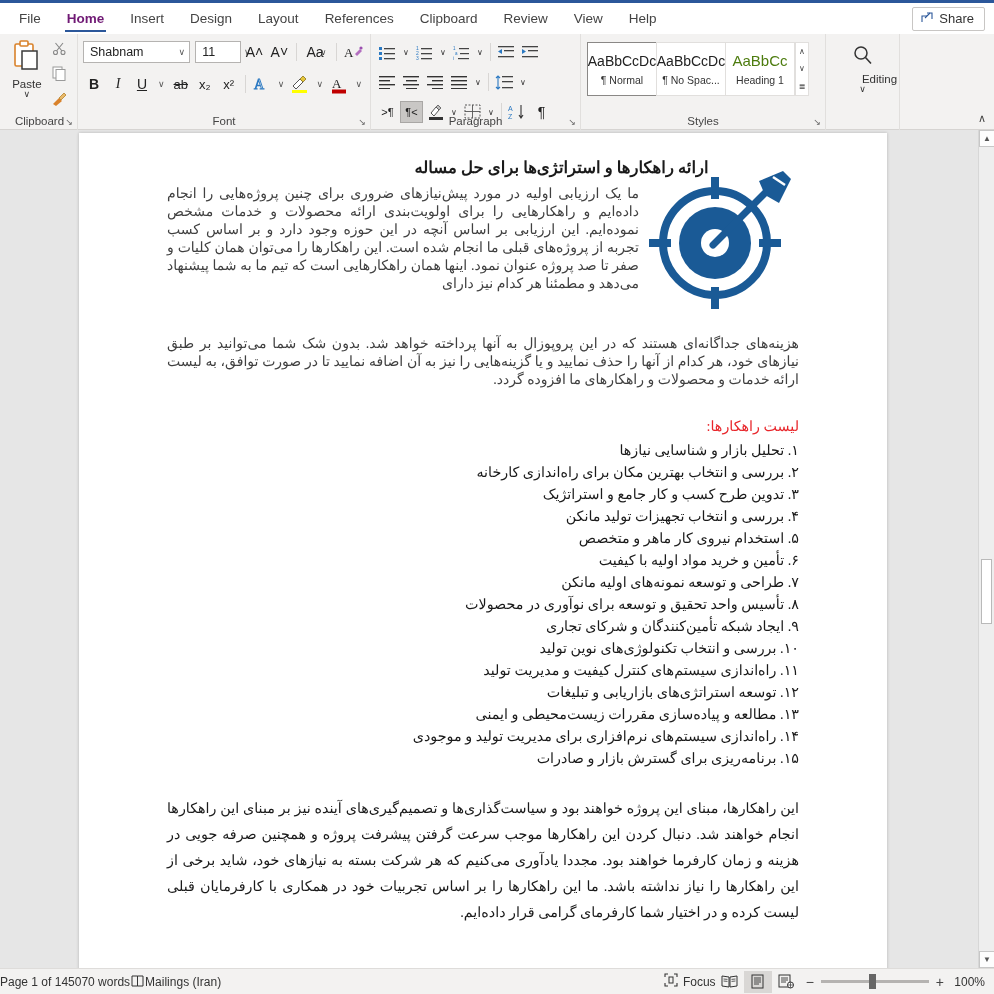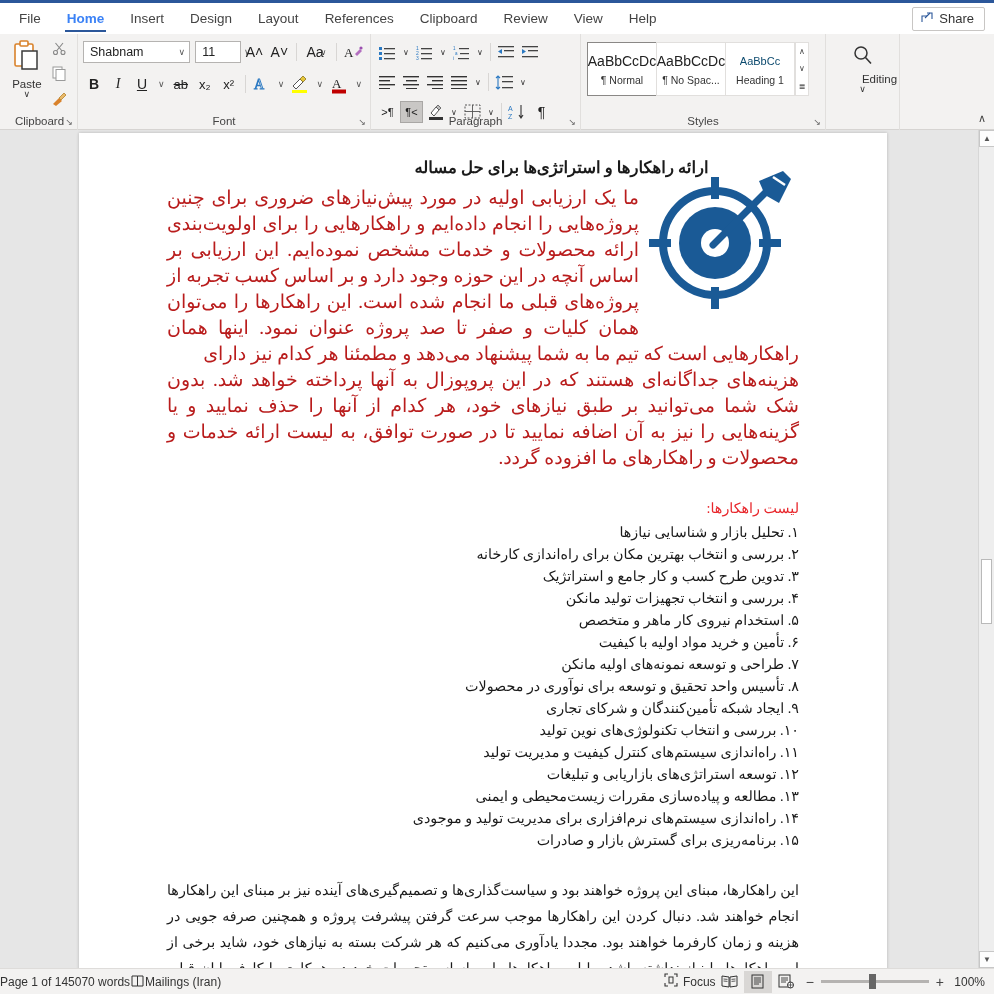--- a/index.html
+++ b/index.html
@@ -28,21 +28,21 @@
   }
   .tab {
     font-size: 13.5px;
     color: #444444;
     padding: 4px 13px 6px 13px;
     line-height: 18px;
     position: relative;
     cursor: default;
     white-space: nowrap;
   }
-  .tab.active { color: #3b82f6; font-weight: bold; }
+  .tab.active { color: #701a75; font-weight: bold; }
   .tab.active::after {
     content: ""; position: absolute;
     left: 11px; right: 11px; bottom: 2px;
     height: 2.5px; background: #2b579a;
   }
   .share-btn {
     position: absolute; right: 9px; top: 4px;
     border: 1px solid #c8c6c4;
     background: #ffffff;
     font-size: 13px; color: #333;
@@ -133,21 +133,21 @@
   }
   .style-item {
     width: 70px; height: 54px;
     border: 1px solid #e1dfdd; background: #fff;
     display: flex; flex-direction: column;
     align-items: center; justify-content: center;
     margin-right: -1px;
   }
   .style-item.sel { border: 1.5px solid #8a8886; }
   .style-preview { font-size: 14px; color: #222; line-height: 18px; white-space: nowrap; overflow: hidden; }
-  .style-preview.h1 { color: #0c4a6e; font-size: 11px; }
+  .style-preview.h1 { color: #4d7c0f; font-size: 15px; }
   .style-name { font-size: 10.5px; color: #333; margin-top: 4px; white-space: nowrap; overflow: hidden; }
   .style-scroll {
     width: 14px; display: flex; flex-direction: column;
     border: 1px solid #e1dfdd; background: #fff; margin-left: 1px;
   }
   .ssbtn { flex: 1; display:flex; align-items:center; justify-content:center; font-size: 8px; color: #444; }
 
   
   .edit-group { width: 74px; border-right: 1px solid #e1dfdd;}
   .edit-btn { display: flex; flex-direction: column; align-items: center;
@@ -181,21 +181,21 @@
   .doc-h1 {
     font-size: 16.5px; font-weight: bold; color: #1a1a1a;
     text-align: center; line-height: 26px;
     margin-bottom: 4px;
   }
   .logo {
     position: absolute; right: 0px; top: 8px;
     width: 152px; height: 152px;
   }
   .p-intro {
-    font-size: 19px; line-height: 26px; color: #b91c1c;
+    font-size: 14px; line-height: 18px; color: #404040;
     text-align: justify;
   }
   .list-head {
     color: #e8262b; font-size: 14.3px; line-height: 26px;
     text-align: right; margin-top: 24px;
   }
   .list-item {
     font-size: 14.3px; line-height: 22px; color: #1a1a1a;
     text-align: right;
   }

